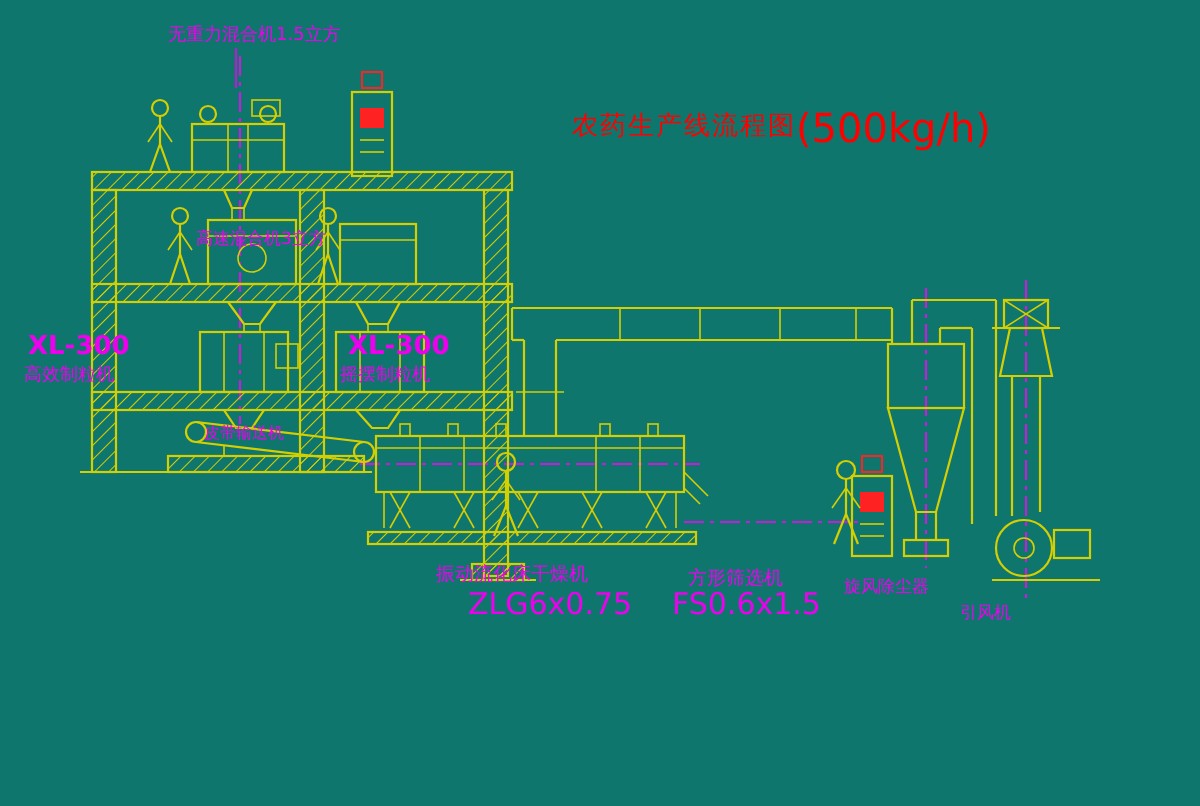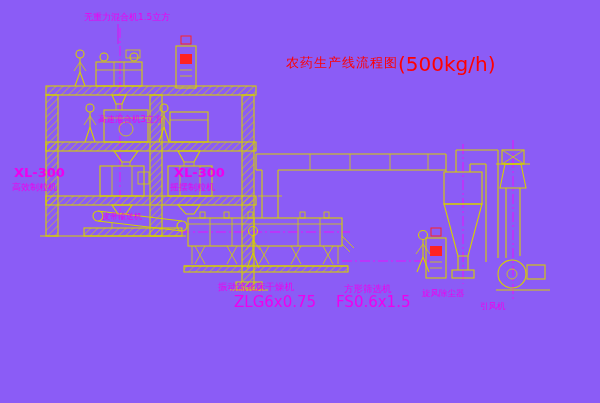--- a/index.html
+++ b/index.html
@@ -1,17 +1,17 @@
 <!DOCTYPE html>
 <html><head>
 <meta charset="utf-8">
 <style>
   html,body { margin:0; padding:0; background:#ffffff; }
   .canvas {
-    position:relative; width:600px; height:403px; background:#8b5cf6;
+    position:relative; width:600px; height:403px; background:#0f766e;
     overflow:hidden; font-family:"DejaVu Sans","Liberation Sans",sans-serif;
   }
   svg { display:block; }
   svg text { font-family:"DejaVu Sans","Liberation Sans",sans-serif; }
   .ln  { stroke:#d6cf00; stroke-width:1.1; fill:none; }
   .lnt { stroke:#d6cf00; stroke-width:0.8; fill:none; }
   .fillhatch { fill:url(#hatch); stroke:#d6cf00; stroke-width:1.1; }
   .cl  { stroke:#ff00ff; stroke-width:0.8; fill:none; stroke-dasharray:10 3 2 3; }
   .mgln { stroke:#ee00ee; stroke-width:0.8; fill:none; }
   .red-fill { fill:#ff2222; stroke:none; }

